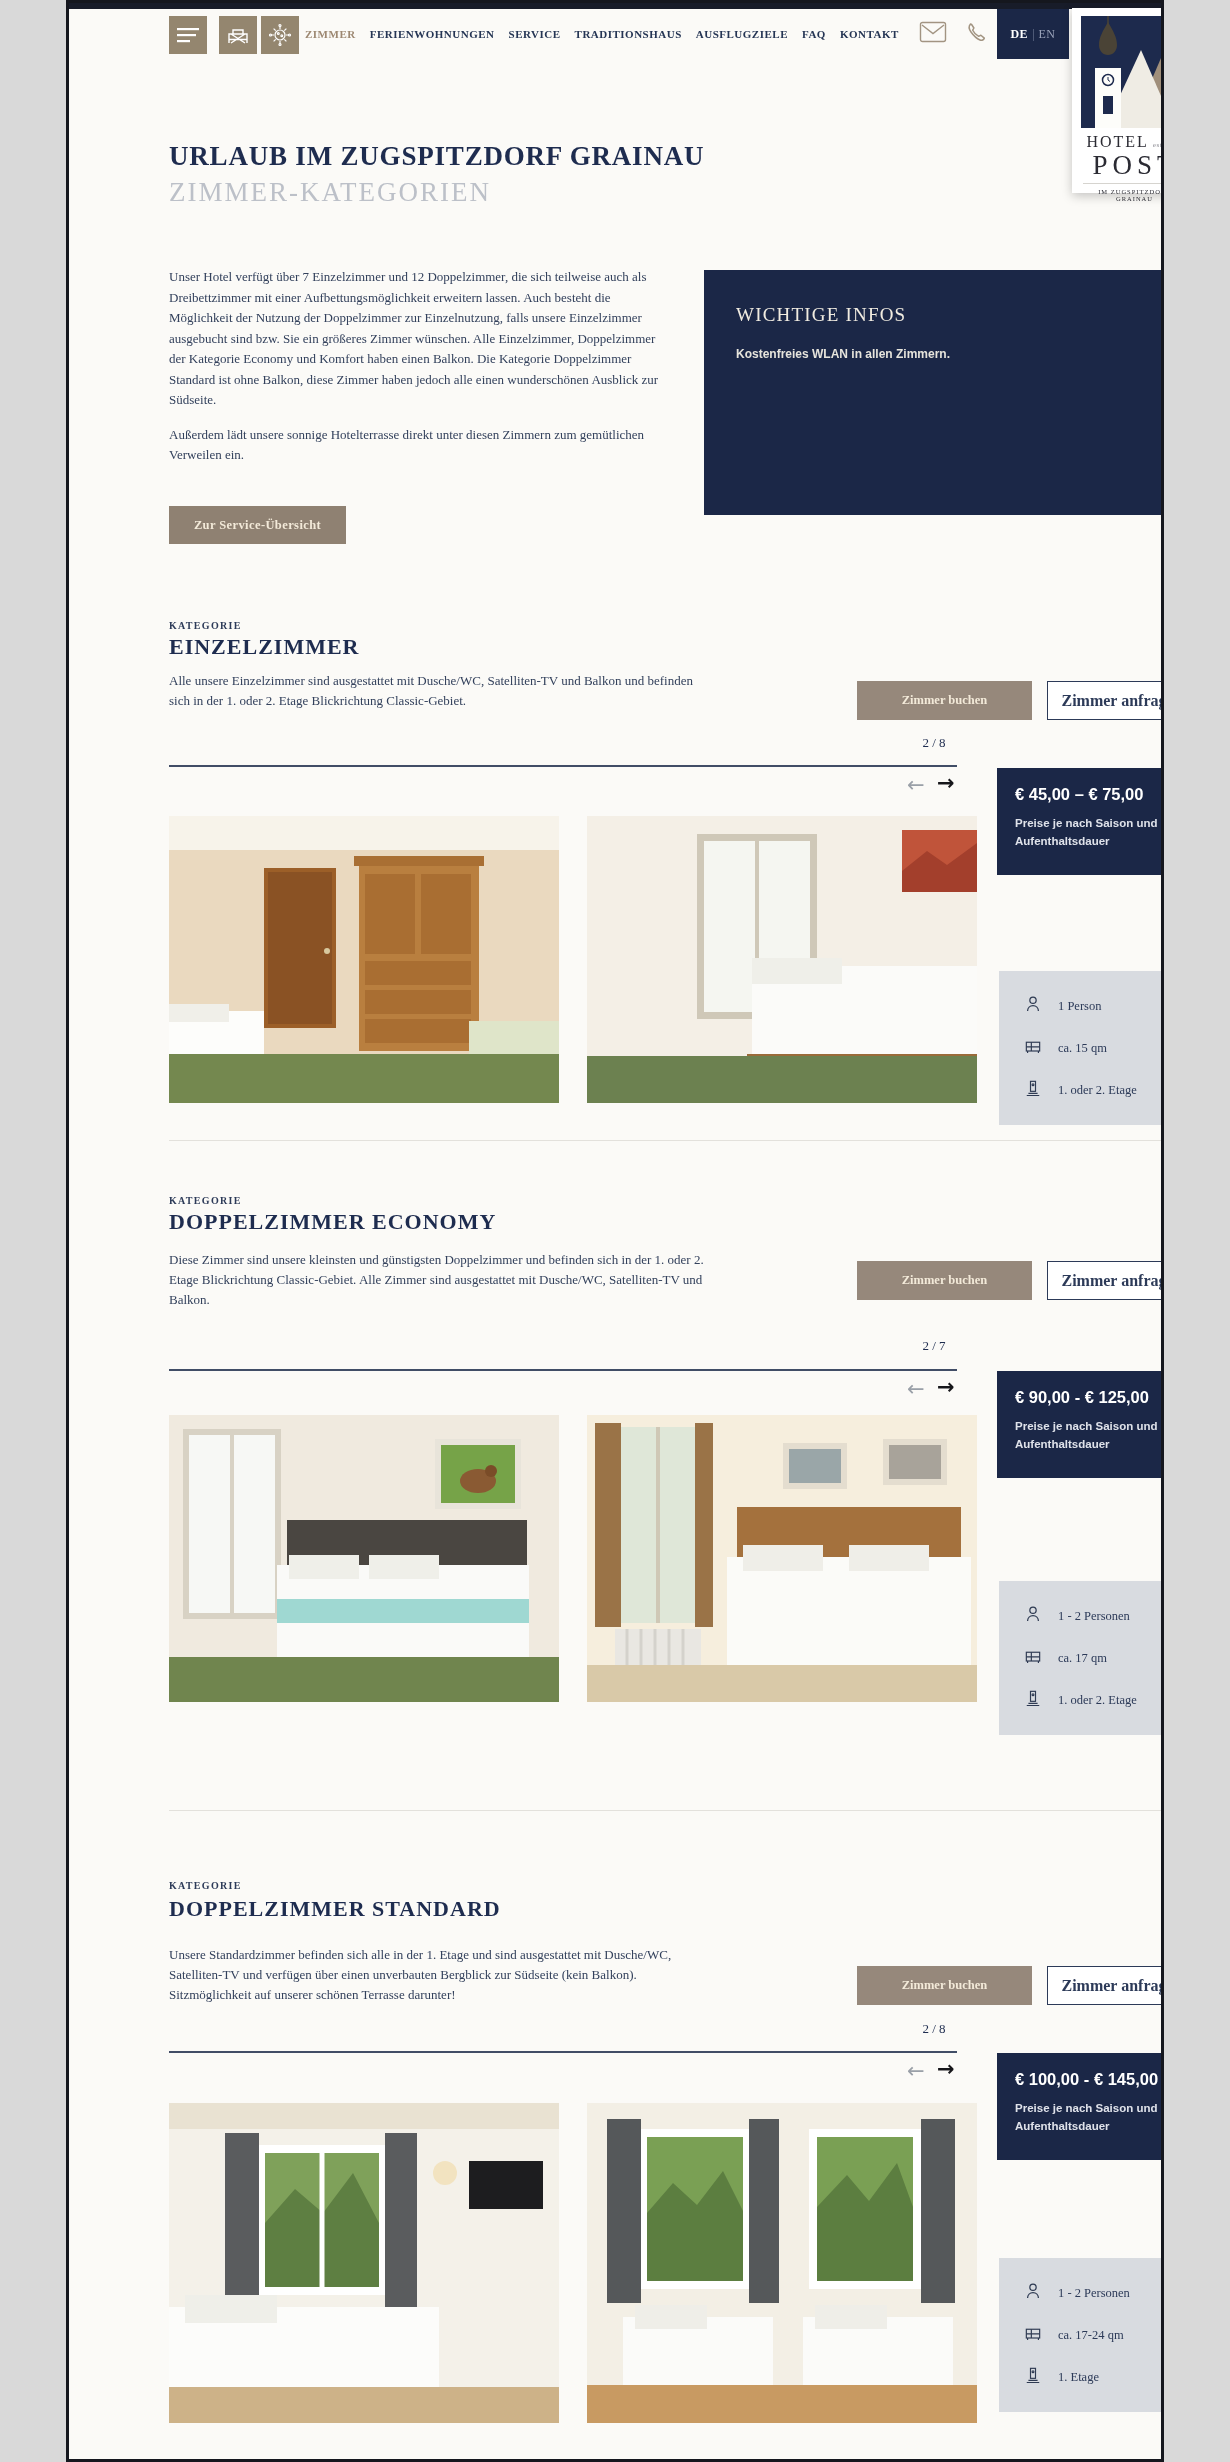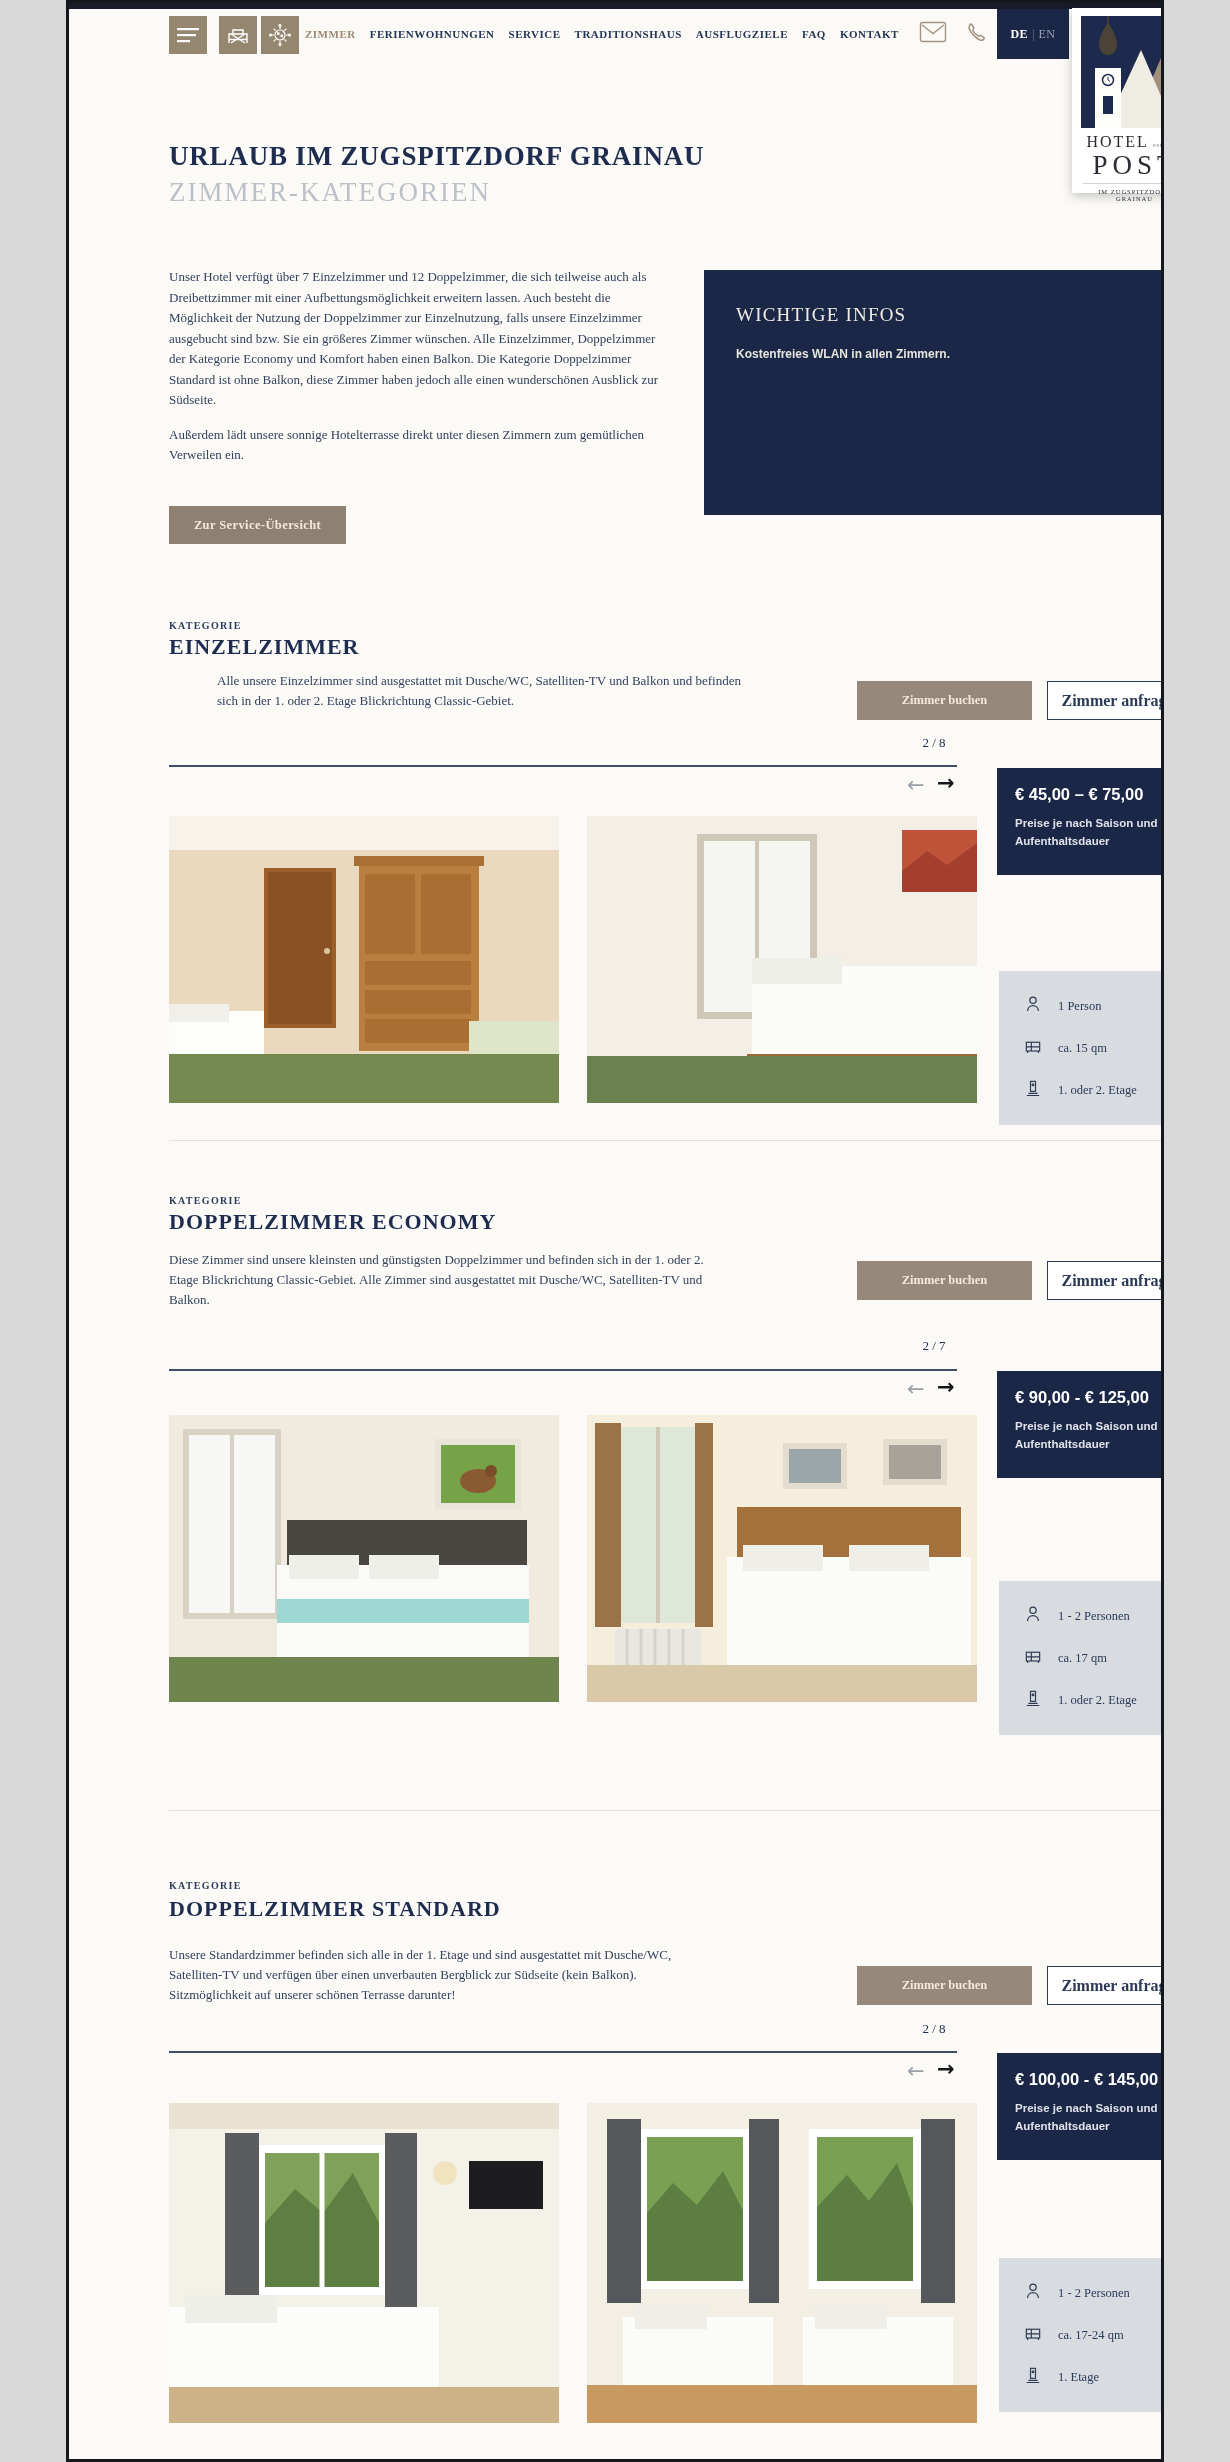--- a/index.html
+++ b/index.html
@@ -185,21 +185,21 @@
   <button class="btn-service">Zur Service-Übersicht</button>
 
   <section class="info-box">
     <h3>WICHTIGE INFOS</h3>
     <p>Kostenfreies WLAN in allen Zimmern.</p>
   </section>
 
   <section class="section" style="top:610px; height:527px;">
     <div class="eyebrow" style="top:7px;">KATEGORIE</div>
     <h2 class="sec-title" style="top:21px;">EINZELZIMMER</h2>
-    <p class="sec-desc" style="top:58px;margin-left:48px;">Alle unsere Einzelzimmer sind ausgestattet mit Dusche/WC, Satelliten-TV und Balkon und befinden sich in der 1. oder 2. Etage Blickrichtung Classic-Gebiet.</p>
+    <p class="sec-desc" style="top:58px;">Alle unsere Einzelzimmer sind ausgestattet mit Dusche/WC, Satelliten-TV und Balkon und befinden sich in der 1. oder 2. Etage Blickrichtung Classic-Gebiet.</p>
     <button class="btn-book" style="top:68px;">Zimmer buchen</button>
     <button class="btn-inquire" style="top:68px;">Zimmer anfragen</button>
     <div class="pager" style="top:122px;">2 / 8</div>
     <div class="rule" style="top:152px;"></div>
     <button class="arrow prev" style="top:162px;">←</button>
     <button class="arrow next" style="top:160px;">→</button>
 
     <div class="price-box" style="top:155px;">
       <div class="price">€ 45,00 – € 75,00</div>
       <div class="price-note">Preise je nach Saison und Aufenthaltsdauer</div>

